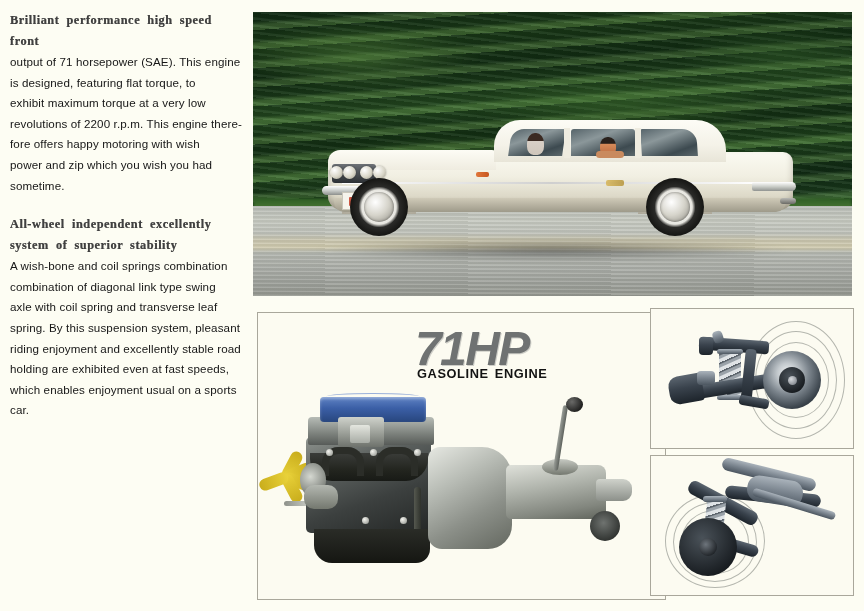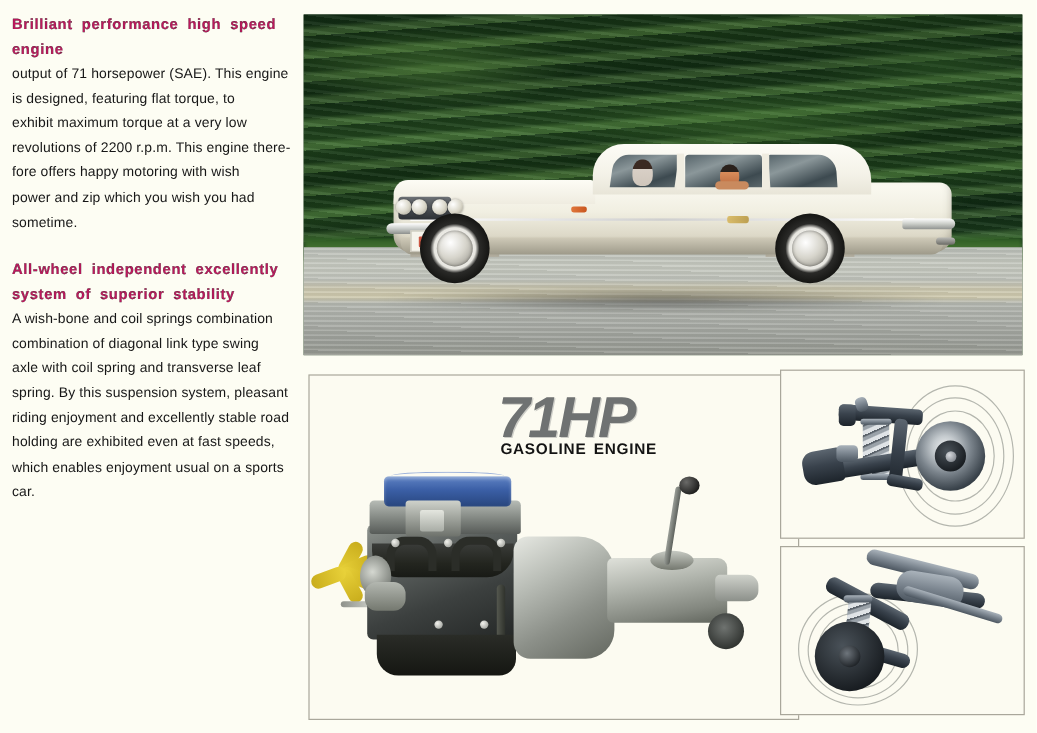--- a/index.html
+++ b/index.html
@@ -17,24 +17,24 @@
   }
 
   
   .text-col {
     position: absolute;
     left: 10px;
     top: 10px;
     width: 228px;
   }
   .sec-heading {
-    font-family: Liberation Sans, sans-serif;
+    font-family: Liberation Serif, serif;
     font-size: 12.3px;
     font-weight: bold;
-    color: #be185d;
+    color: #404040;
     letter-spacing: 0.55px;
     word-spacing: 3.5px;
     line-height: 20.5px;
     margin: 0 0 1px 0;
     text-align: justify;
     -webkit-text-stroke: 0.18px #111;
   }
   .sec-body {
     font-family: "Liberation Sans", sans-serif;
     font-size: 11.6px;
@@ -407,21 +407,21 @@
 </head>
 <body>
 
 <div class="page">
 
   <div class="text-col">
 
     <div>
       <div class="sec-heading">
         <span>Brilliant  performance  high  speed</span><br>
-        <span class="nospread">engine</span>
+        <span class="nospread">front</span>
       </div>
       <p class="sec-body">
         <span>output of 71 horsepower (SAE).  This engine</span>
         <span>is   designed,   featuring   flat   torque,   to</span>
         <span>exhibit   maximum   torque   at   a   very   low</span>
         <span>revolutions of 2200 r.p.m.  This engine there-</span>
         <span>fore   offers   happy   motoring   with   wish</span>
         <span>power  and  zip  which  you  wish  you  had</span>
         <span>sometime.</span>
       </p>

